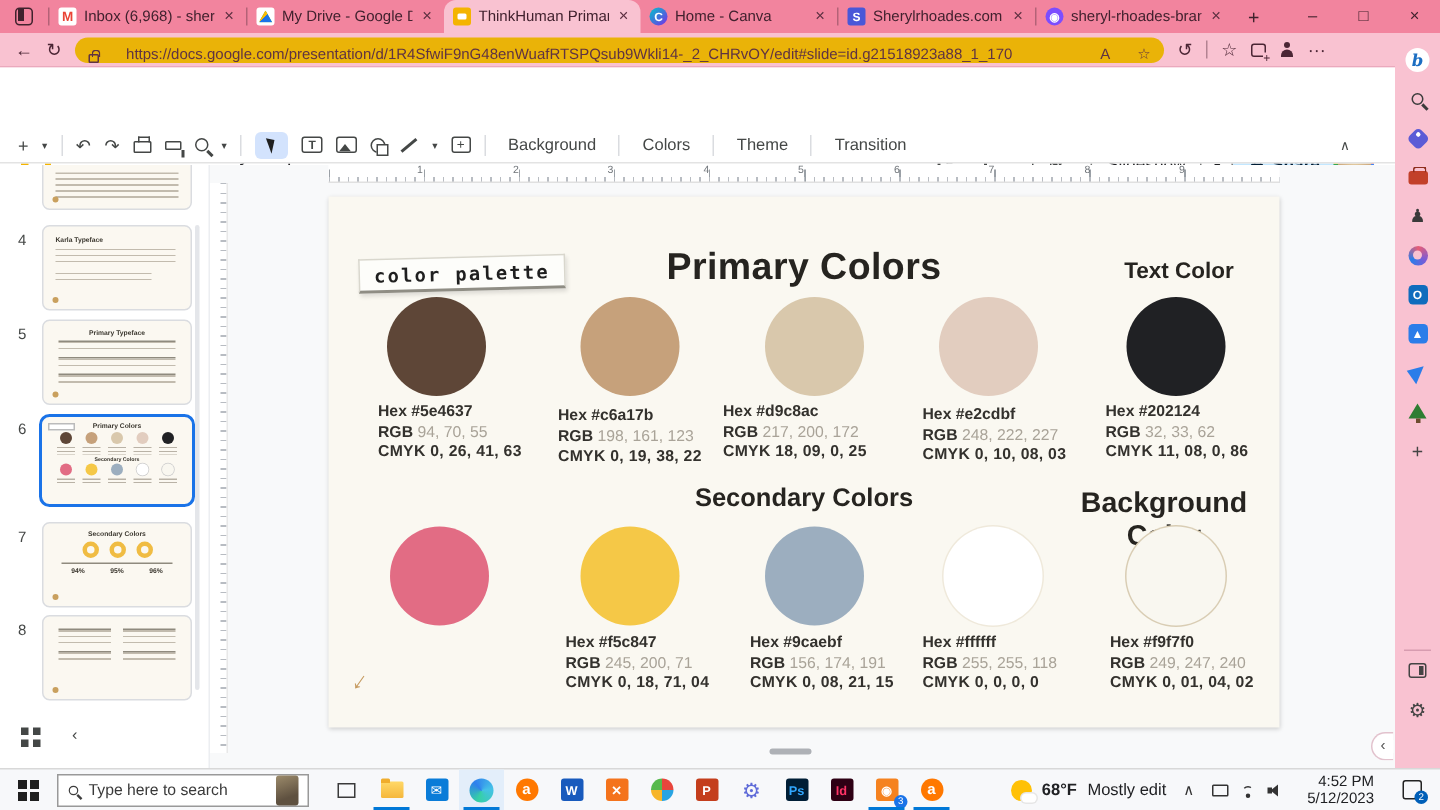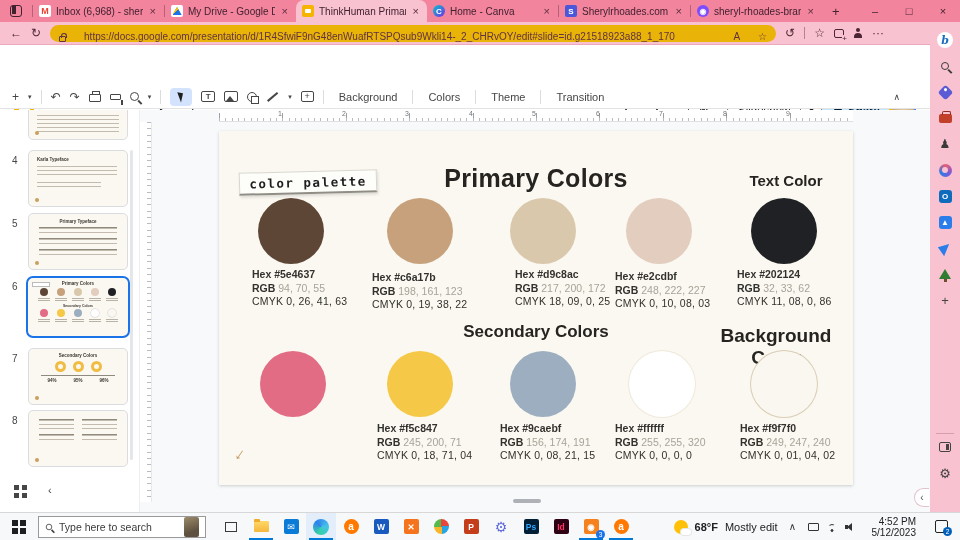--- a/index.html
+++ b/index.html
@@ -170,21 +170,21 @@
        font-family:"DejaVu Sans Mono",monospace;font-size:12.5px;font-weight:bold;letter-spacing:1.5px;color:#1f1f1f}
   .h1{position:absolute;left:0;width:100%;text-align:center;font-size:25px;font-weight:bold;color:#262420;letter-spacing:.3px}
   .h2{position:absolute;text-align:center;font-weight:bold;color:#262420}
   .h3{position:absolute;left:0;width:100%;text-align:center;font-size:17px;font-weight:bold;color:#262420}
   .dot{position:absolute;width:66px;height:66px;border-radius:50%}
   .dot.w{box-shadow:0 0 0 1px #efe9db}
   .dot.o{box-shadow:0 0 0 1px #d9cdb4}
   .sw{position:absolute;font-size:10.5px;line-height:13.5px;color:#33312d}
   .sw .hx{font-weight:bold}
   .sw .val{color:#a9a398}
-  .sw .ck{font-weight:normal;letter-spacing:.2px}
+  .sw .ck{font-weight:bold;letter-spacing:.2px}
   .sticker{position:absolute;left:14px;top:315px;font-size:17px;font-weight:bold;color:#c59a5f;transform:rotate(125deg)}
   .hscroll{position:absolute;left:373px;top:389px;width:28px;height:4px;background:#aeb1b6;border-radius:2px}
   .sidecollapse{left:914px;top:488px;width:15px;height:19px;background:#fff;border:1px solid #e2c2cd;border-right:none;
       border-radius:10px 0 0 10px;display:flex;align-items:center;justify-content:center;font-size:10px;color:#555}
   
   .taskbar{left:0;top:512px;width:960px;height:28px;background:#f7f8fa;border-top:1px solid #d8d8d8;
            display:flex;align-items:center}
   .start{width:14px;height:14px;margin:0 12px;
          background:conic-gradient(#1f1f1f 0 0) 0 0/6px 6px,conic-gradient(#1f1f1f 0 0) 8px 0/6px 6px,
          conic-gradient(#1f1f1f 0 0) 0 8px/6px 6px,conic-gradient(#1f1f1f 0 0) 8px 8px/6px 6px;background-repeat:no-repeat}
@@ -553,21 +553,21 @@
       <div class="sw" style="left:33px;top:137px">
         <div class="hx">Hex #5e4637</div>
         <div><span class="hx">RGB</span> <span class="val">94, 70, 55</span></div>
         <div class="ck">CMYK 0, 26, 41, 63</div>
       </div>
       <div class="sw" style="left:153px;top:140px">
         <div class="hx">Hex #c6a17b</div>
         <div><span class="hx">RGB</span> <span class="val">198, 161, 123</span></div>
         <div class="ck">CMYK 0, 19, 38, 22</div>
       </div>
-      <div class="sw" style="left:296px;top:137px">
+      <div class="sw" style="left:263px;top:137px">
         <div class="hx">Hex #d9c8ac</div>
         <div><span class="hx">RGB</span> <span class="val">217, 200, 172</span></div>
         <div class="ck">CMYK 18, 09, 0, 25</div>
       </div>
       <div class="sw" style="left:396px;top:139px">
         <div class="hx">Hex #e2cdbf</div>
         <div><span class="hx">RGB</span> <span class="val">248, 222, 227</span></div>
         <div class="ck">CMYK 0, 10, 08, 03</div>
       </div>
       <div class="sw" style="left:518px;top:137px">
@@ -590,21 +590,21 @@
         <div><span class="hx">RGB</span> <span class="val">245, 200, 71</span></div>
         <div class="ck">CMYK 0, 18, 71, 04</div>
       </div>
       <div class="sw" style="left:281px;top:291px">
         <div class="hx">Hex #9caebf</div>
         <div><span class="hx">RGB</span> <span class="val">156, 174, 191</span></div>
         <div class="ck">CMYK 0, 08, 21, 15</div>
       </div>
       <div class="sw" style="left:396px;top:291px">
         <div class="hx">Hex #ffffff</div>
-        <div><span class="hx">RGB</span> <span class="val">255, 255, 320</span></div>
+        <div><span class="hx">RGB</span> <span class="val">255, 255, 118</span></div>
         <div class="ck">CMYK 0, 0, 0, 0</div>
       </div>
       <div class="sw" style="left:521px;top:291px">
         <div class="hx">Hex #f9f7f0</div>
         <div><span class="hx">RGB</span> <span class="val">249, 247, 240</span></div>
         <div class="ck">CMYK 0, 01, 04, 02</div>
       </div>
 
       <span class="sticker">→</span>
     </div>

